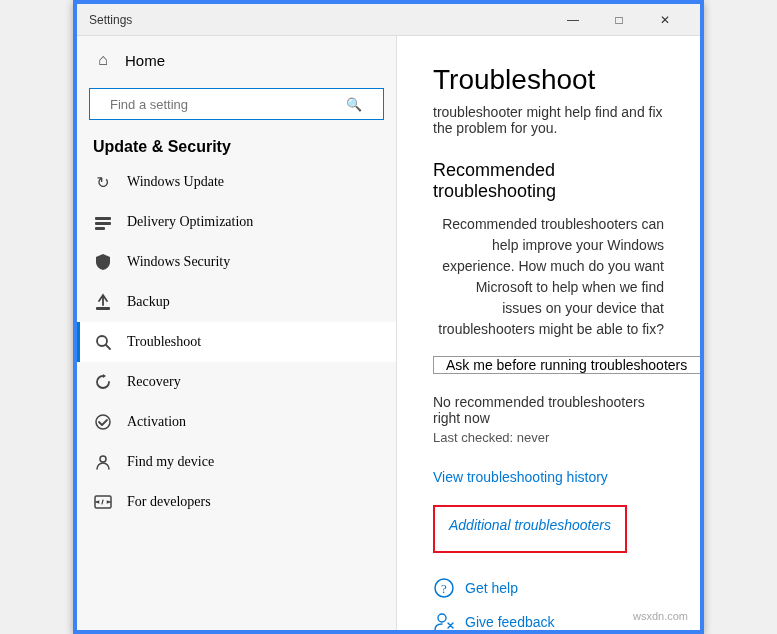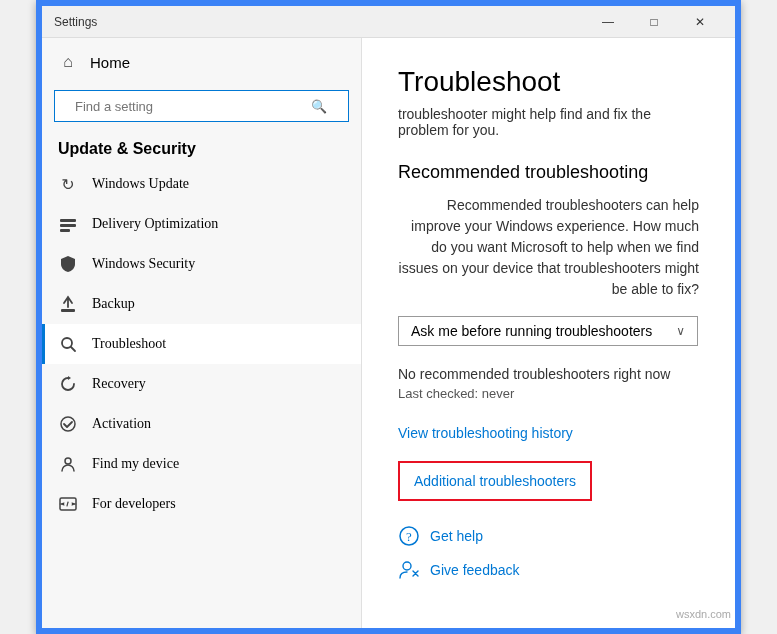--- a/index.html
+++ b/index.html
@@ -8,26 +8,26 @@
       font-size: 14px;
       background: #f0f0f0;
       display: flex;
       justify-content: center;
       align-items: center;
       width: 777px;
       height: 634px;
       overflow: hidden;
     }
     .window {
-      width: 705px;
+      width: 631px;
       height: 634px;
       background: #fff;
       display: flex;
       flex-direction: column;
-      border: 6px solid #3b82f6;
+      border: 4px solid #3b82f6;
       box-shadow: 0 2px 8px rgba(0,0,0,0.3);
     }
     .titlebar {
       background: #f0f0f0;
       height: 32px;
       display: flex;
       align-items: center;
       padding: 0 12px;
       border-bottom: 1px solid #ddd;
       flex-shrink: 0;
@@ -162,21 +162,21 @@
       font-size: 14px;
       color: #333;
       margin-bottom: 16px;
       line-height: 1.5;
       text-align: right;
     }
     .dropdown-select {
       display: flex;
       align-items: center;
       border: 1px solid #999;
-      padding: 6px 12px;
+      padding: 0 12px;
       cursor: pointer;
       background: #fff;
       width: 300px;
       justify-content: space-between;
       margin-bottom: 20px;
     }
     .dropdown-select-label { font-size: 14px; color: #000; }
     .dropdown-chevron { font-size: 12px; color: #555; }
     .no-troubleshooters {
       font-size: 14px;
@@ -197,42 +197,43 @@
       margin-bottom: 20px;
     }
     .additional-troubleshooters-box {
       border: 2px solid #e81123;
       padding: 10px 14px;
       display: inline-block;
       margin-bottom: 24px;
       cursor: pointer;
     }
     .additional-troubleshooters-box .link-blue {
-      margin-bottom: 0;
+      margin-bottom: 8px;
+      font-style: italic;
     }
     .help-item {
       display: flex;
       align-items: center;
       gap: 10px;
       margin-bottom: 12px;
     }
     .help-icon {
       width: 22px;
       height: 22px;
       color: #0078d4;
       font-size: 18px;
       flex-shrink: 0;
       display: flex;
       align-items: center;
       justify-content: center;
     }
     .watermark {
       position: absolute;
       bottom: 8px;
-      right: 4px;
+      right: 12px;
       font-size: 11px;
       color: #aaa;
     }
   </style>
 </head>
 <body>
 
 <div class="window">
 
   <div class="titlebar">

